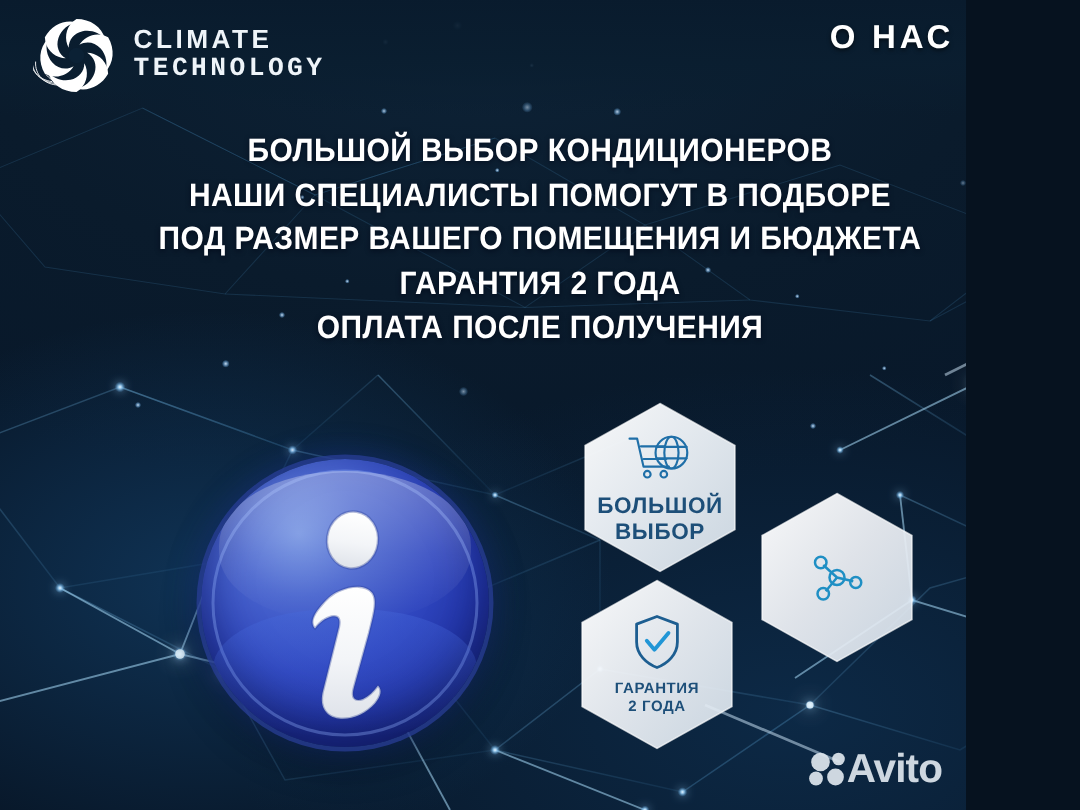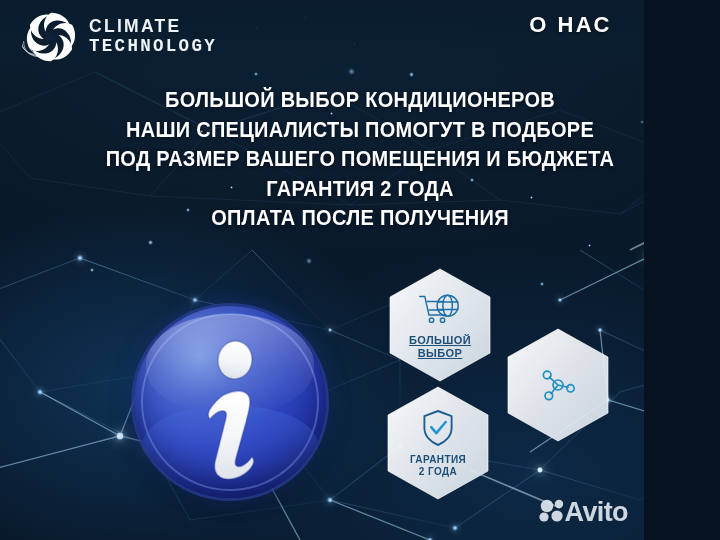--- a/index.html
+++ b/index.html
@@ -41,21 +41,21 @@
     display:flex; flex-direction:column;
     font-family:"Liberation Sans", sans-serif;
     font-weight:700;
     color:#eef4f9;
     letter-spacing:2.3px;
     line-height:1.12;
   }
   #logo-text .l1{ font-size:17.5px; }
   #logo-text .l2{ font-size:17.5px;font-family:Liberation Mono, monospace; }
   #about{
-    position:absolute; right:32px; top:12px;
+    position:absolute; right:8px; top:12px;
     color:#ffffff;
     font-size:22px;
     font-weight:700;
     letter-spacing:2.5px;
     text-shadow:0 1px 3px rgba(0,0,0,.55);
   }
   
   #headline{
     position:absolute; left:0; top:86px; width:720px;
     text-align:center;
@@ -112,29 +112,29 @@
   .hex .hex-icon{ display:block; }
   .hex .hex-label{
     font-weight:700;
     color:#1d4f79;
     letter-spacing:0.4px;
     line-height:1.12;
     text-transform:uppercase;
   }
   #hex-choice{ left:388px; top:268px; width:104px; height:114px; }
   #hex-choice .hex-icon{ margin-top:2px; }
-  #hex-choice .hex-label{ font-size:11px; margin-top:7px;text-decoration:underline; }
+  #hex-choice .hex-label{ font-size:15px; margin-top:7px; }
   #hex-service{ left:506px; top:328px; width:104px; height:114px; }
   #hex-service .hex-label{ font-size:10.4px; margin-top:7px; }
   #hex-warranty{ left:386px; top:386px; width:104px; height:114px; }
   #hex-warranty .hex-label{ font-size:10px; margin-top:7px; }
   
   #avito{
     position:absolute; right:16px; bottom:14px;
-    display:flex; align-items:flex-start; gap:0;
+    display:flex; align-items:center; gap:0;
     opacity:.92;
   }
   #avito .wm-text{
     color:#dfe7ee;
     font-size:27px;
     font-weight:700;
     letter-spacing:-0.6px;
     line-height:1;
   }
   #avito svg{ display:block; }

